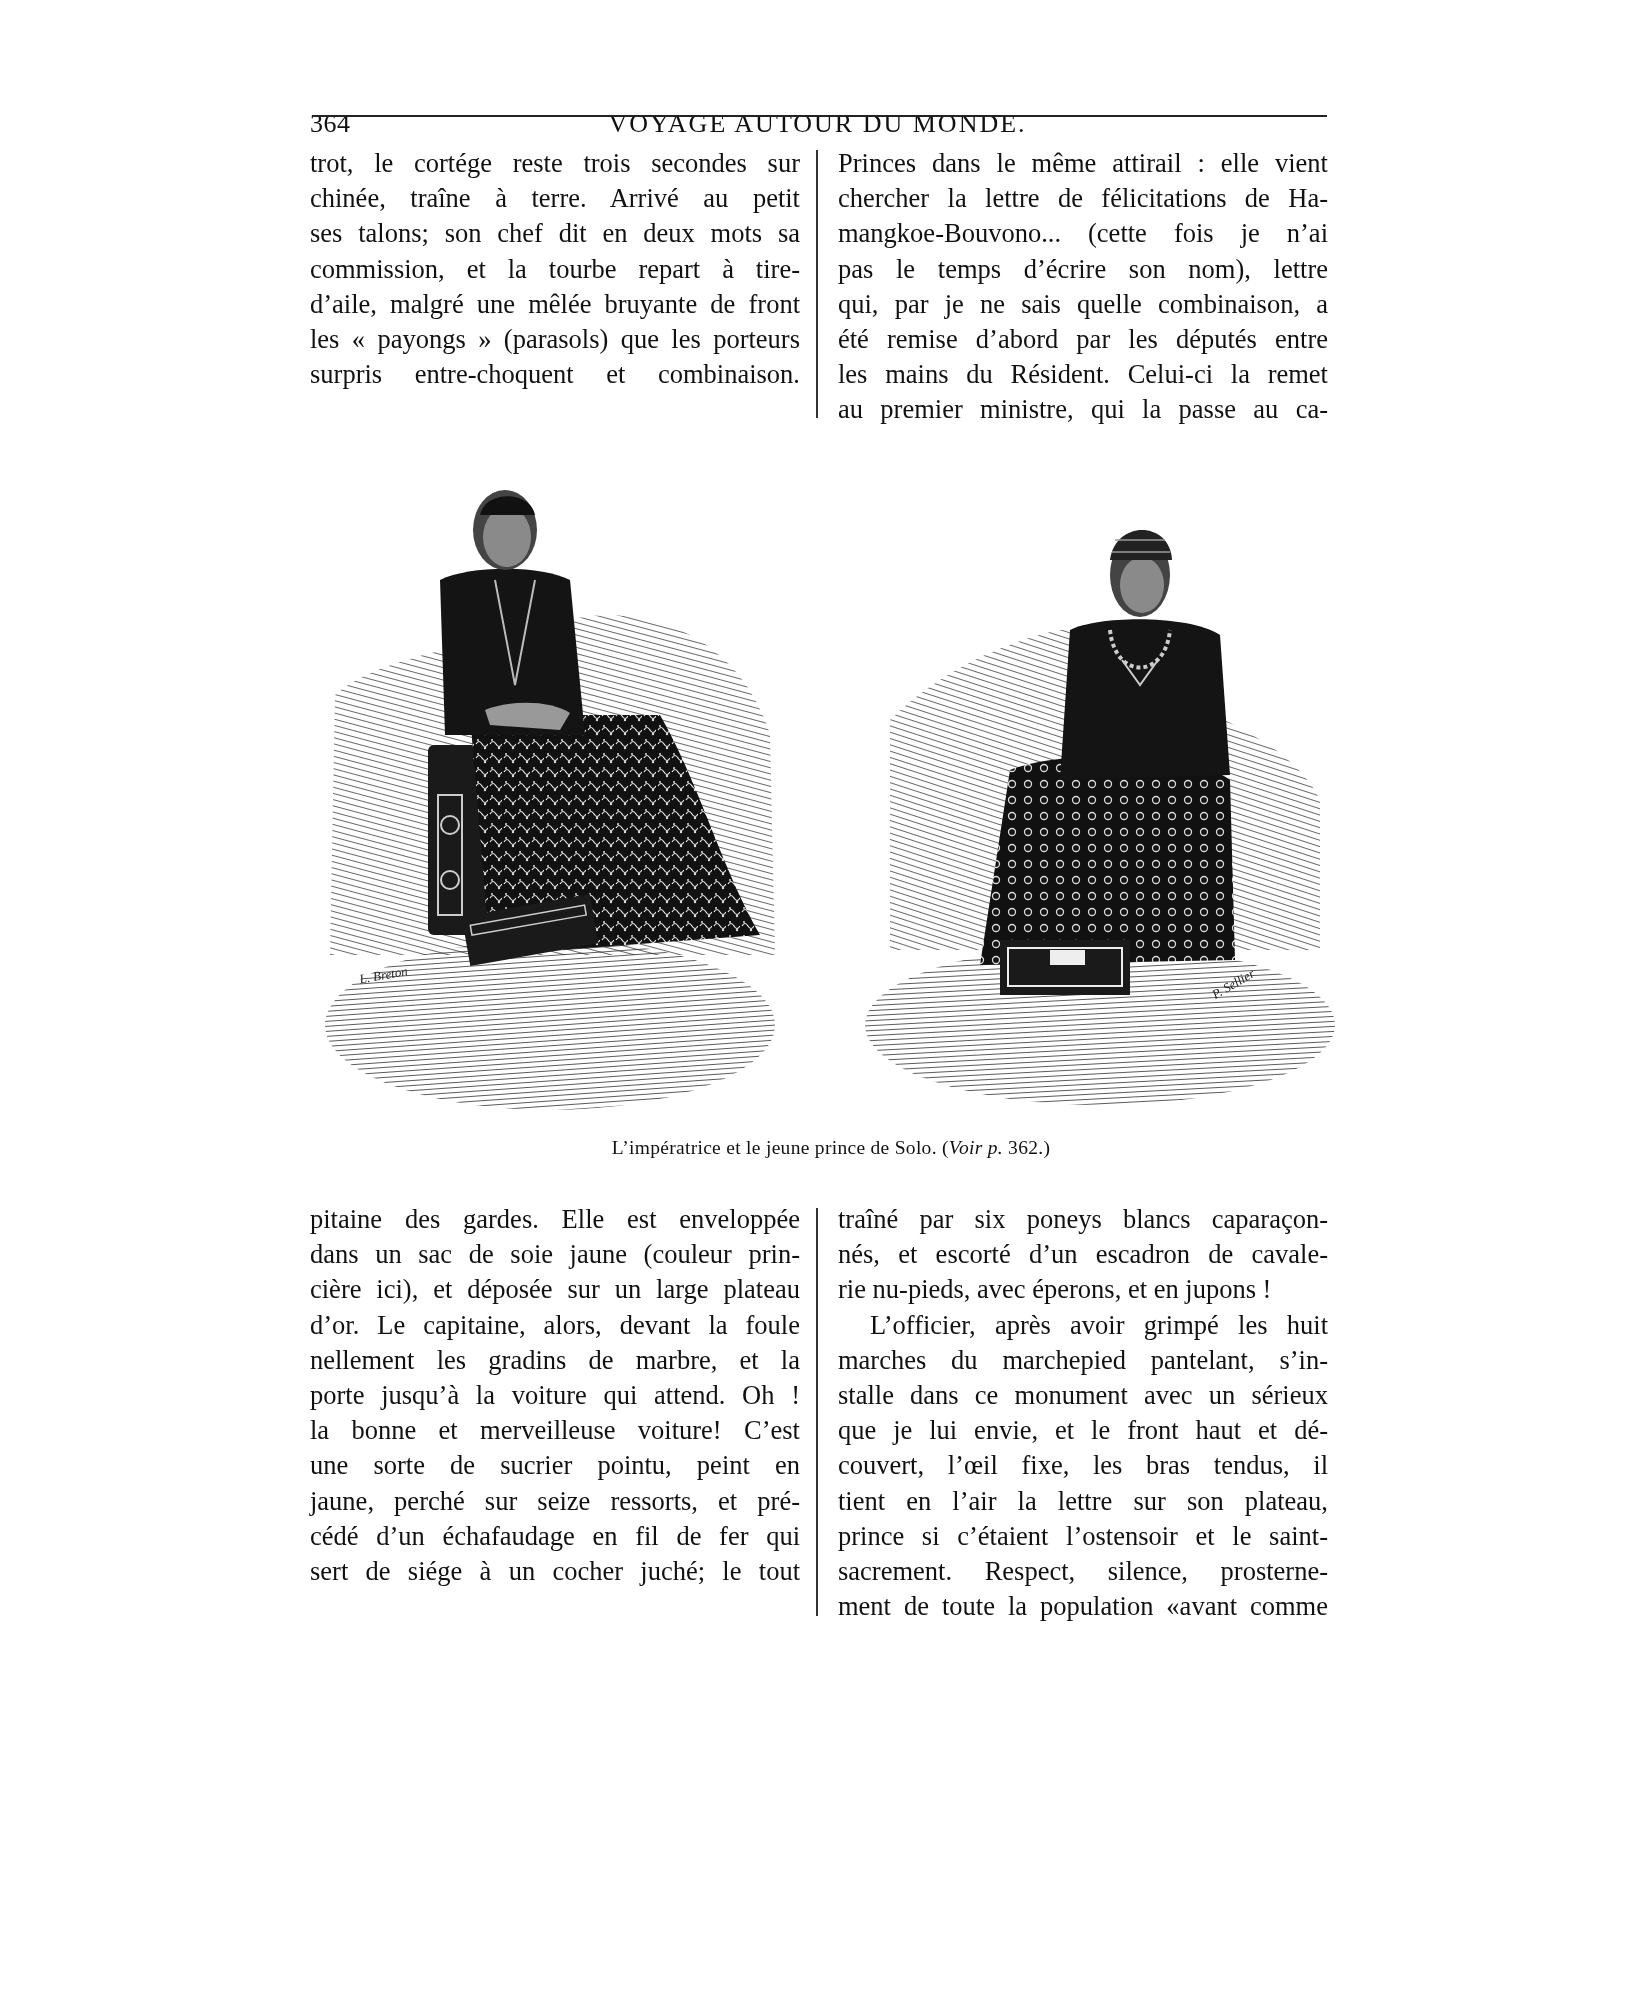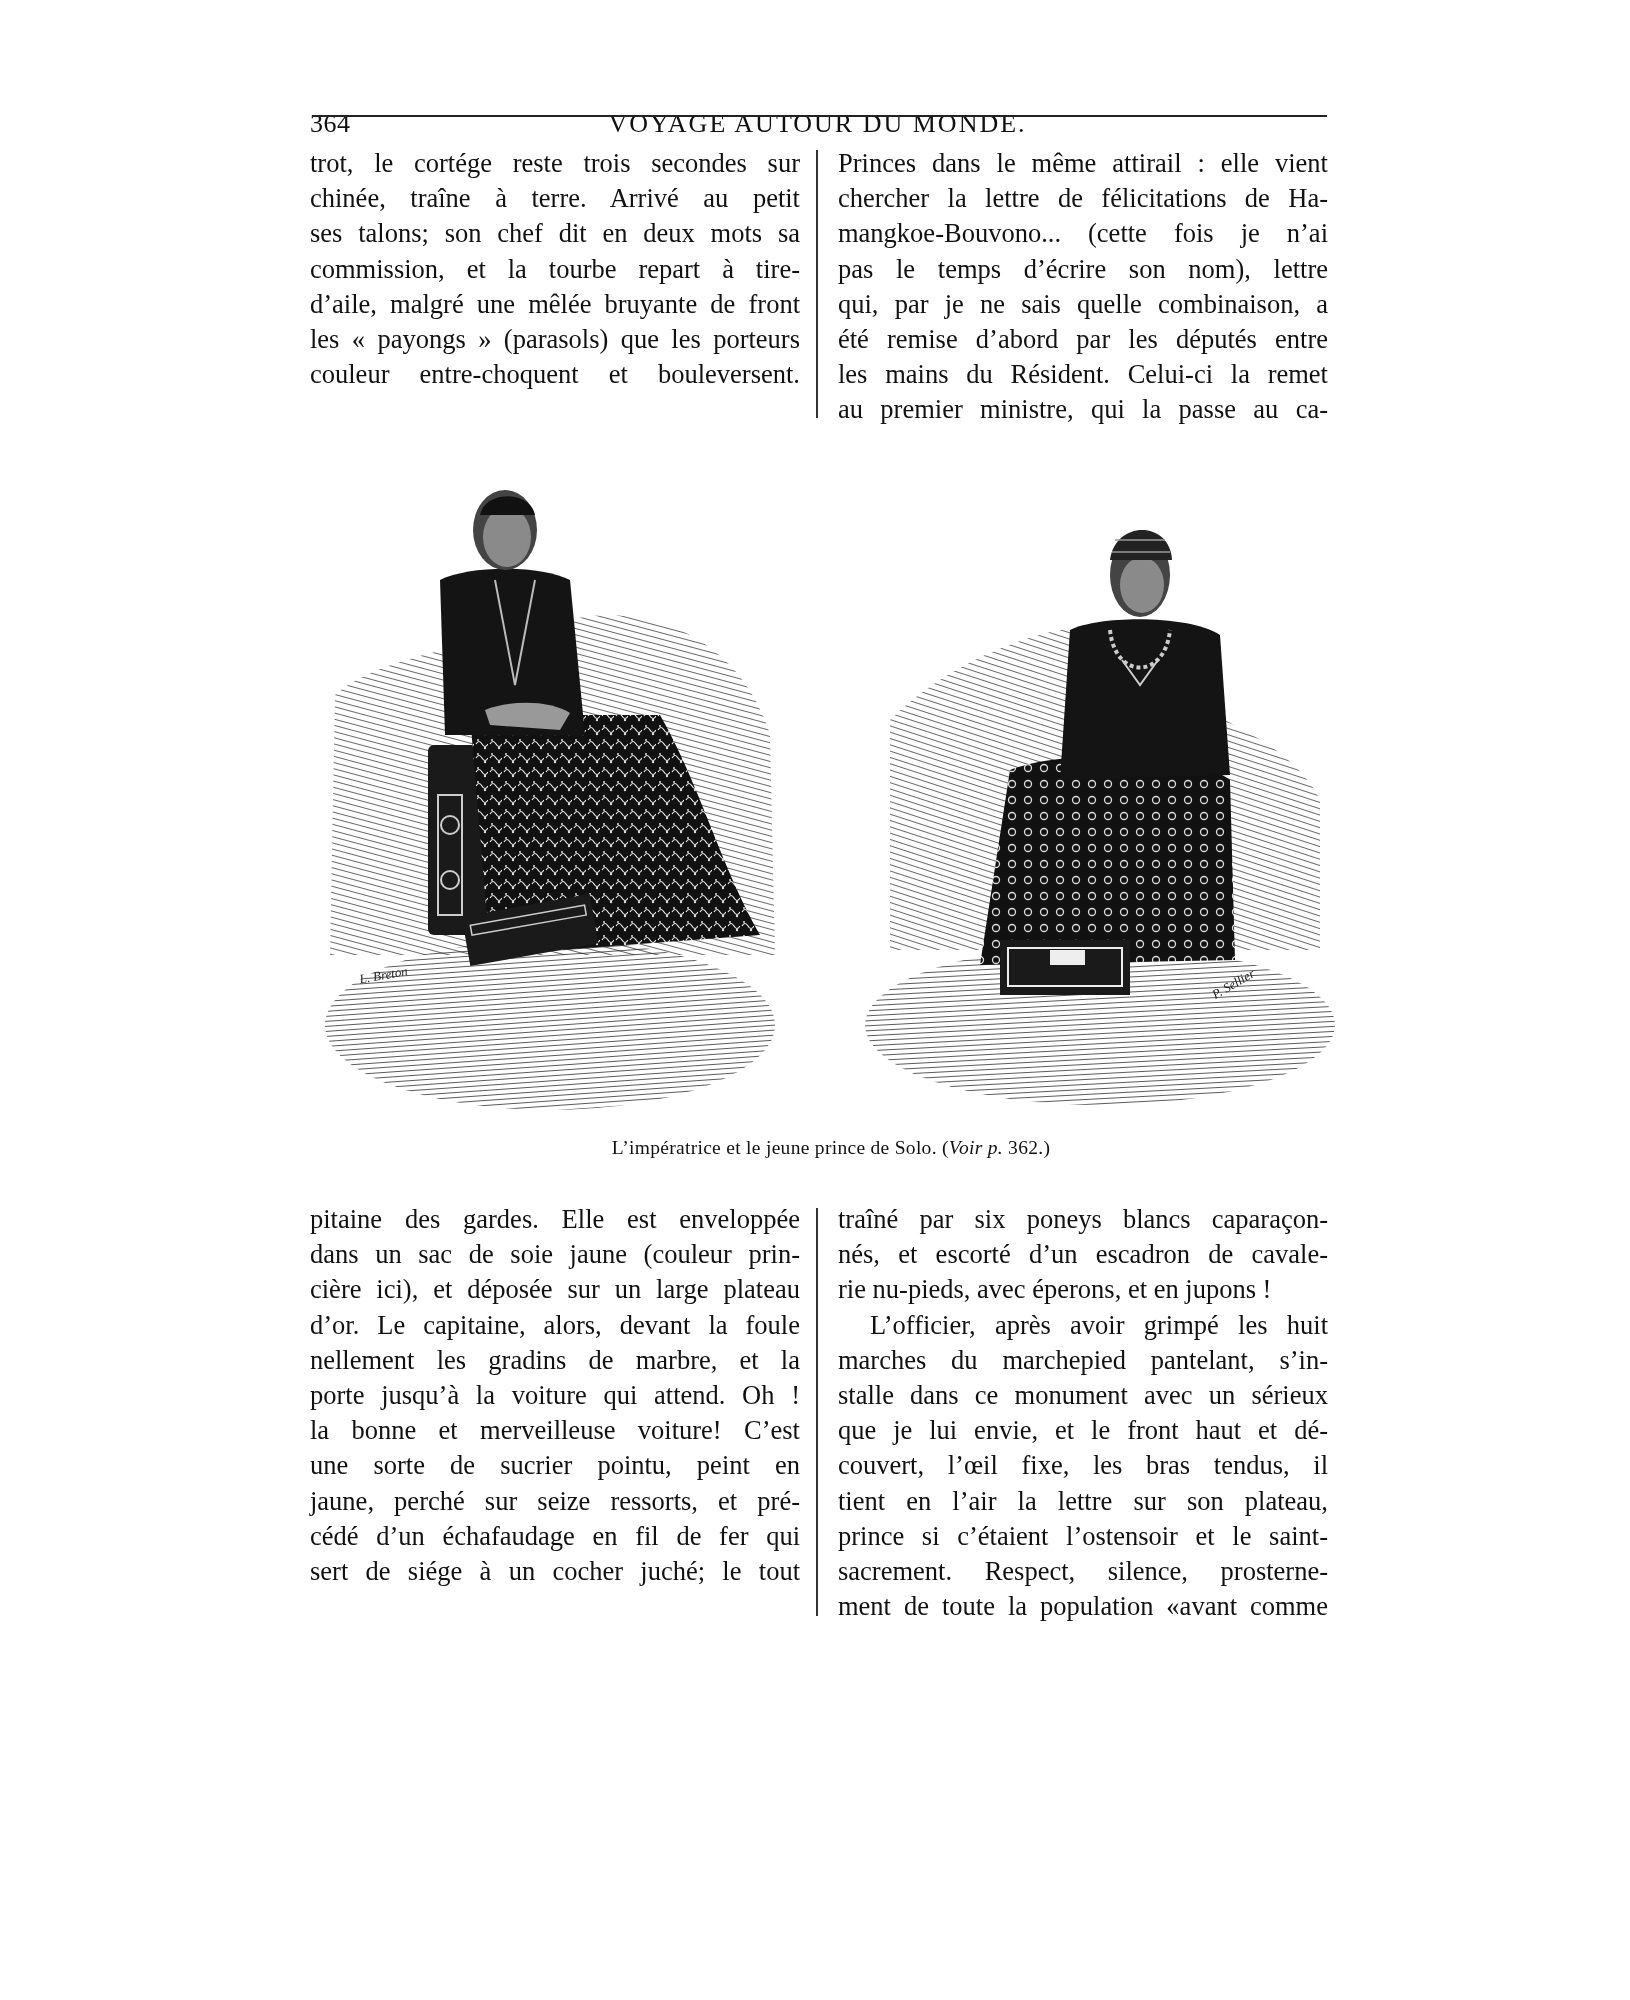--- a/index.html
+++ b/index.html
@@ -36,21 +36,21 @@
 </div>
 <div class="header-rule"></div>
 
 <div class="col col-top-left">
   <span class="line">trot, le cortége reste trois secondes sur</span>
   <span class="line">chinée, traîne à terre. Arrivé au petit</span>
   <span class="line">ses talons; son chef dit en deux mots sa</span>
   <span class="line">commission, et la tourbe repart à tire-</span>
   <span class="line">d’aile, malgré une mêlée bruyante de front</span>
   <span class="line">les « payongs » (parasols) que les porteurs</span>
-  <span class="line">couleur entre-choquent et bouleversent.</span>
+  <span class="line">surpris entre-choquent et combinaison.</span>
 </div>
 <div class="col-rule rule-top"></div>
 <div class="col col-top-right">
   <span class="line">Princes dans le même attirail : elle vient</span>
   <span class="line">chercher la lettre de félicitations de Ha-</span>
   <span class="line">mangkoe-Bouvono... (cette fois je n’ai</span>
   <span class="line">pas le temps d’écrire son nom), lettre</span>
   <span class="line">qui, par je ne sais quelle combinaison, a</span>
   <span class="line">été remise d’abord par les députés entre</span>
   <span class="line">les mains du Résident. Celui-ci la remet</span>

